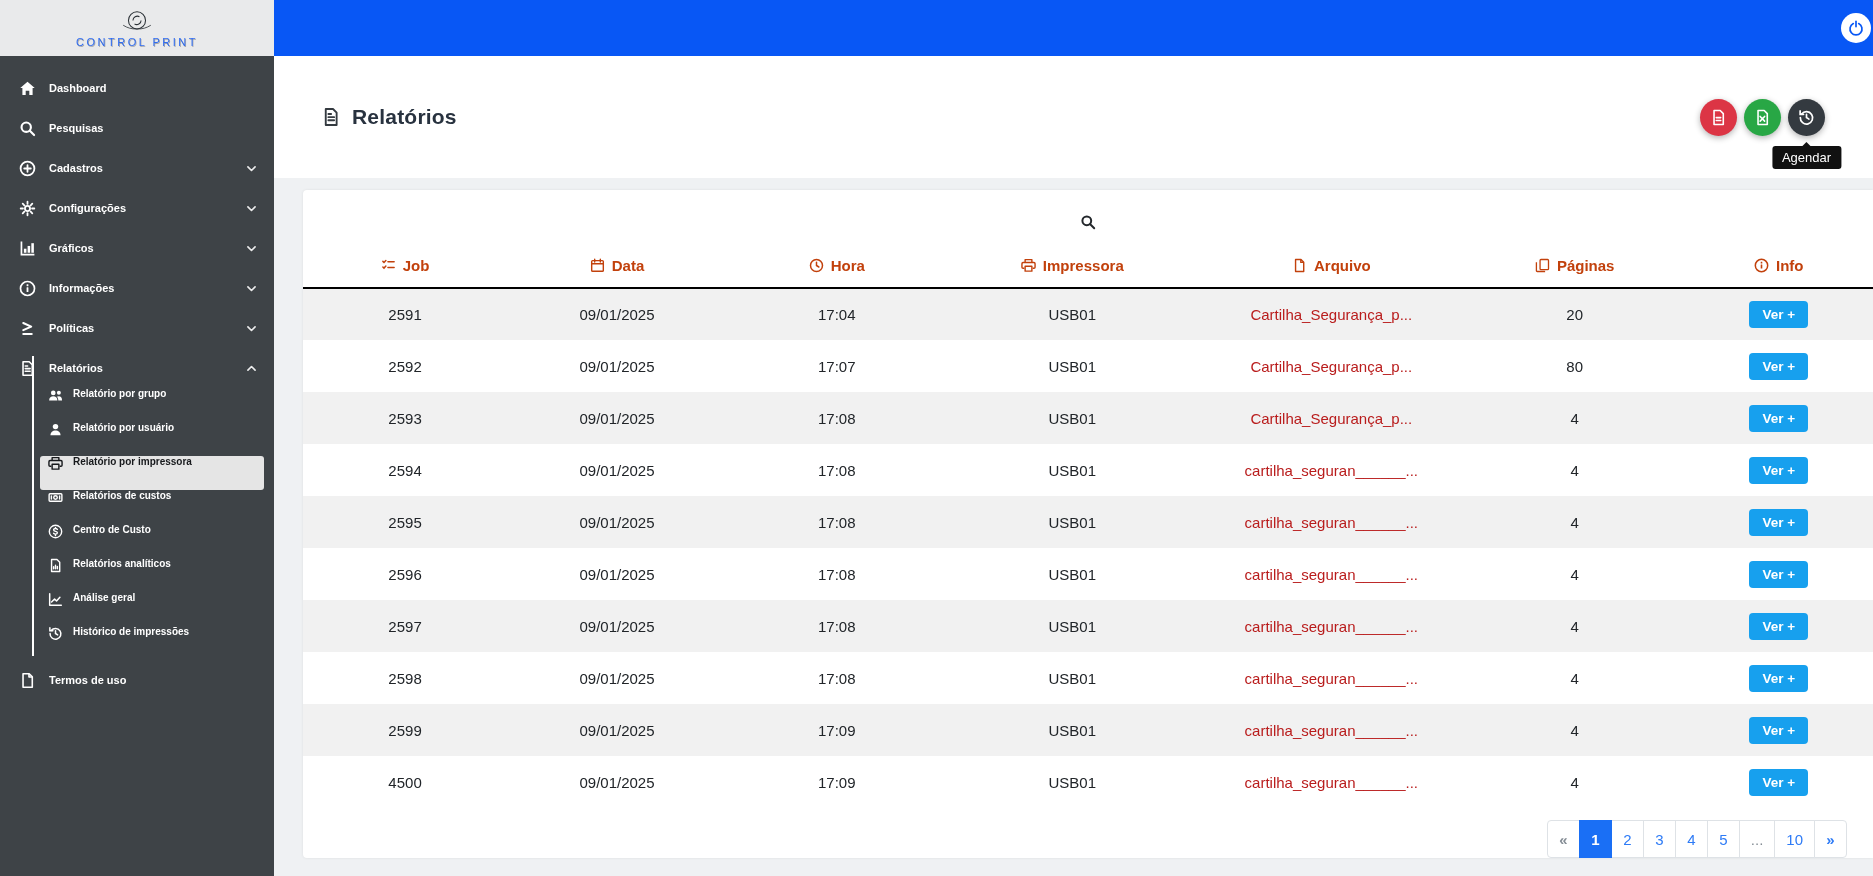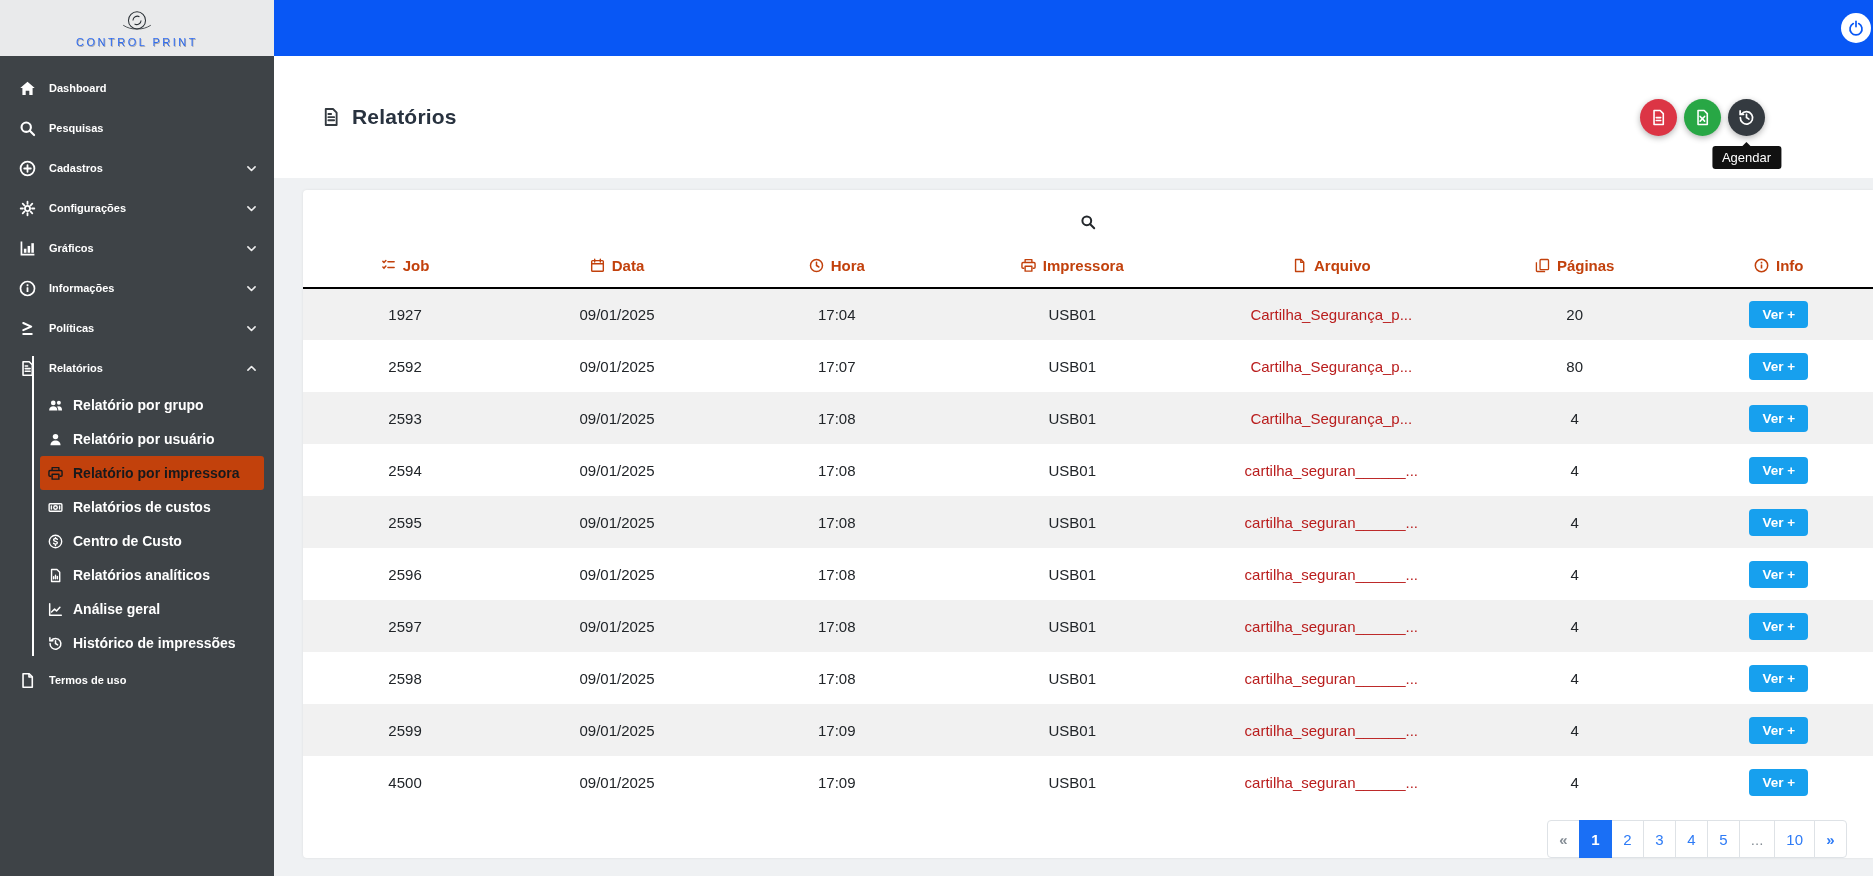--- a/index.html
+++ b/index.html
@@ -19,31 +19,31 @@
   .logo-emblem{width:46px;height:26px;color:#2b3136}
   .logo-text{font-size:11px;font-weight:400;letter-spacing:2.5px;color:#2e6bf0;text-shadow:0.8px 0.8px 0 rgba(40,40,40,.35)}
 
   
   .sidebar{position:absolute;top:56px;left:0;width:274px;height:820px;background:#3e4347;z-index:4;padding-top:12px}
   .menu-item{display:flex;align-items:center;gap:13px;height:40px;padding:0 16px 0 19px;color:#fff;font-size:11px;font-weight:600;cursor:pointer;white-space:nowrap}
   .menu-item .icon{width:17px;height:17px;flex:none}
   .chev{margin-left:auto;width:13px !important;height:13px !important;opacity:.9}
   .menu-group{position:relative}
   .menu-group::before{content:"";position:absolute;left:32px;top:8px;bottom:4px;width:2px;background:#fff}
-  .submenu-item{display:flex;align-items:center;gap:10px;height:34px;margin:0 10px 0 40px;padding:0 8px;color:#fff;font-size:14px;font-weight:600;border-radius:3px;cursor:pointer;white-space:nowrap}
+  .submenu-item{display:flex;align-items:flex-start;gap:10px;height:34px;margin:0 10px 0 40px;padding:0 8px;color:#fff;font-size:10px;font-weight:600;border-radius:3px;cursor:pointer;white-space:nowrap}
   .submenu-item .icon{width:15px;height:15px;flex:none}
-  .submenu-item.active{background:#c2410c;color:#17191c;font-weight:700}
+  .submenu-item.active{background:#e5e5e5;color:#17191c;font-weight:700}
 
   
   .main{position:absolute;left:274px;top:56px;width:1599px;height:820px;display:flex;flex-direction:column}
   .page-header{background:#fff;height:122px;display:flex;align-items:center;justify-content:space-between;padding:0 0 0 47px;flex:none;position:relative;z-index:2}
   .title-wrap{display:flex;align-items:center;gap:11px;color:#28323f}
   .title-wrap .icon{width:20px;height:20px;color:#343a40}
   h1{font-size:21px;font-weight:700;letter-spacing:.2px;color:#28323f}
-  .header-actions{display:flex;gap:7px;margin-right:108px}
+  .header-actions{display:flex;gap:7px;margin-right:48px}
   .circle-btn{width:37px;height:37px;border-radius:50%;border:none;color:#fff;display:flex;align-items:center;justify-content:center;cursor:pointer;box-shadow:0 2px 6px rgba(0,0,0,.3)}
   .circle-btn .icon{width:17px;height:17px}
   .btn-pdf{background:#dc3545}.btn-excel{background:#28a745}.btn-schedule{background:#343a40}
   .schedule-wrap{position:relative;display:flex}
   .tooltip{position:absolute;top:47px;left:50%;transform:translateX(-50%);background:#111;color:#fff;font-size:13px;padding:4px 10px;border-radius:3px;white-space:nowrap}
   .tooltip::before{content:"";position:absolute;top:-8px;left:50%;transform:translateX(-50%);border:4px solid transparent;border-bottom-color:#111}
 
   .content{flex:1;padding:12px 0 0 29px}
   .card{background:#fff;min-height:660px;border-radius:4px 0 0 4px;box-shadow:0 0 3px rgba(0,0,0,.08)}
   .card-caption{display:flex;align-items:center;justify-content:center;gap:9px;padding:24px 0 14px;font-size:16.5px;font-weight:700;color:#23272b}
@@ -396,21 +396,21 @@
                   <svg viewBox="0 0 16 16" fill="currentColor">
                     <circle cx="8" cy="8" r="6.6" fill="none" stroke="currentColor" stroke-width="1.6"></circle>
                     <rect x="7.15" y="6.9" width="1.7" height="4.4" rx=".3"></rect>
                     <rect x="7.15" y="4" width="1.7" height="1.8" rx=".3"></rect>
                   </svg>
                 </span><span>Info</span></th>
             </tr>
           </thead>
         <tbody id="table-body">
             <tr class="table-row">
-              <td>1927</td>
+              <td>2591</td>
               <td>09/01/2025</td>
               <td>17:04</td>
               <td>USB01</td>
               <td><a class="file-link">Cartilha_Segurança_p...</a></td>
               <td>20</td>
               <td><button class="ver-btn">Ver +</button></td>
             </tr>
             <tr class="table-row">
               <td>2592</td>
               <td>09/01/2025</td>

